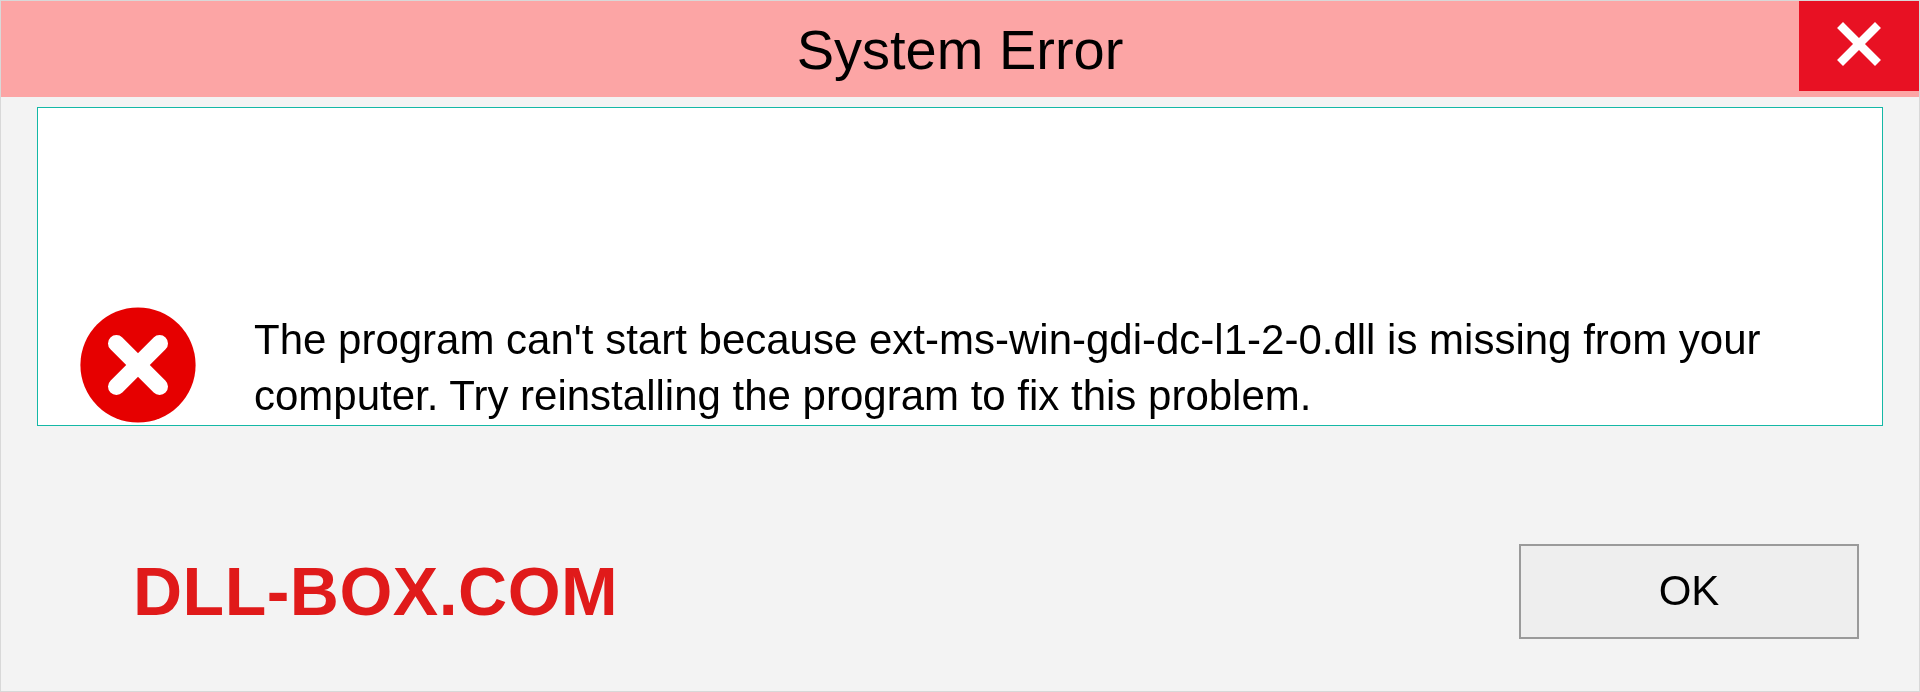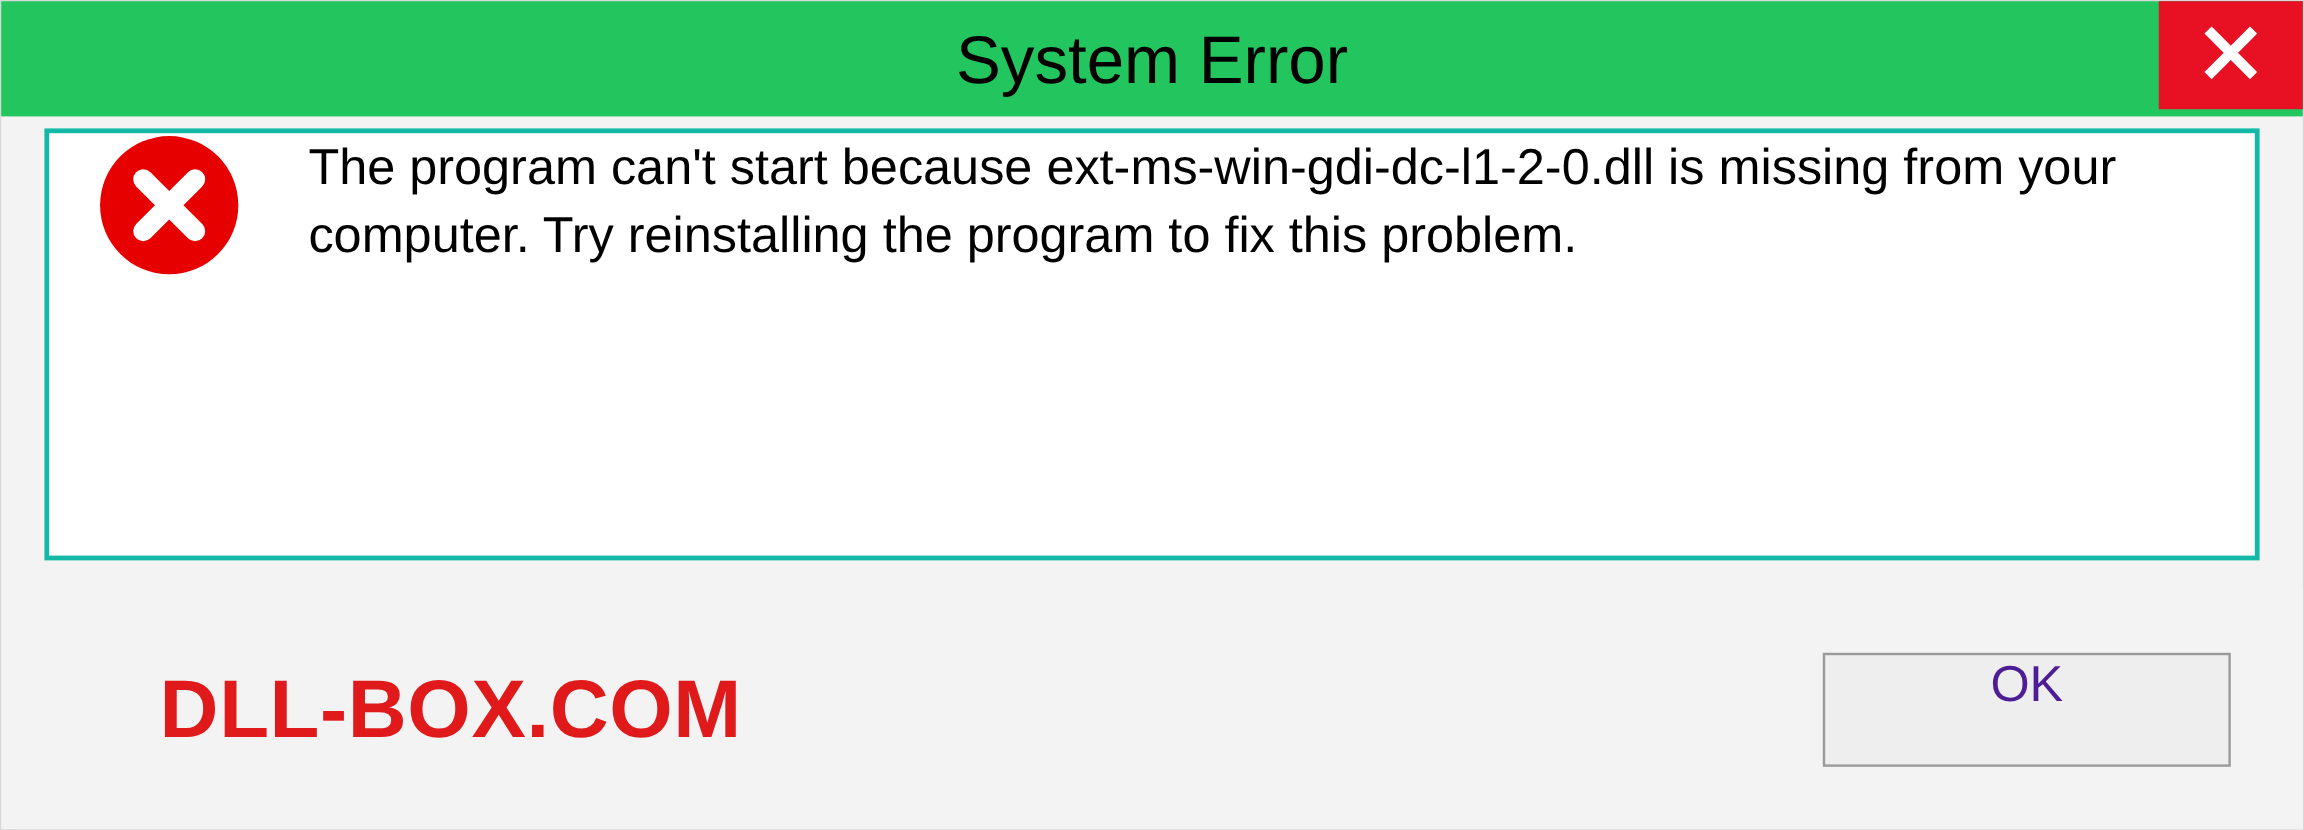--- a/index.html
+++ b/index.html
@@ -20,21 +20,21 @@
       background: #f3f3f3;
       position: relative;
       border: 1px solid #d8d8d8;
     }
     .title-bar {
       height: 96px;
       display: flex;
       align-items: center;
       justify-content: center;
       position: relative;
-      background: #22c55e;
+      background: #fca5a5;
     }
     .title-text {
       font-size: 56px;
       font-weight: 400;
       color: #000000;
       font-family: "Segoe UI", Arial, sans-serif;
     }
     .close-button {
       position: absolute;
       top: 0;
@@ -47,24 +47,24 @@
       justify-content: center;
       cursor: pointer;
     }
     .close-button svg {
       width: 48px;
       height: 48px;
     }
     .message-panel {
       margin: 10px 36px 0 36px;
       background: #ffffff;
-      border: 4px solid #14b8a6;
-      height: 360px;
+      border: 1px solid #14b8a6;
+      height: 319px;
       display: flex;
-      align-items: flex-start;
+      align-items: flex-end;
       padding: 0 60px 0 40px;
     }
     .error-icon-wrap {
       flex-shrink: 0;
       width: 120px;
       height: 120px;
       margin-right: 56px;
       display: flex;
       align-items: center;
       justify-content: center;
@@ -99,22 +99,23 @@
       color: #e01a1a;
       letter-spacing: 0.5px;
       font-family: Arial, "Segoe UI", sans-serif;
     }
     .ok-button {
       width: 340px;
       height: 95px;
       background: #eeeeee;
       border: 2px solid #9a9a9a;
       font-size: 42px;
-      color: #4c1d95;
+      color: #000000;
       display: flex;
+      align-items: center;
       justify-content: center;
       cursor: pointer;
       font-family: "Segoe UI", Arial, sans-serif;
     }
   </style>
 </head>
 <body>
 
 <div class="dialog">
 

